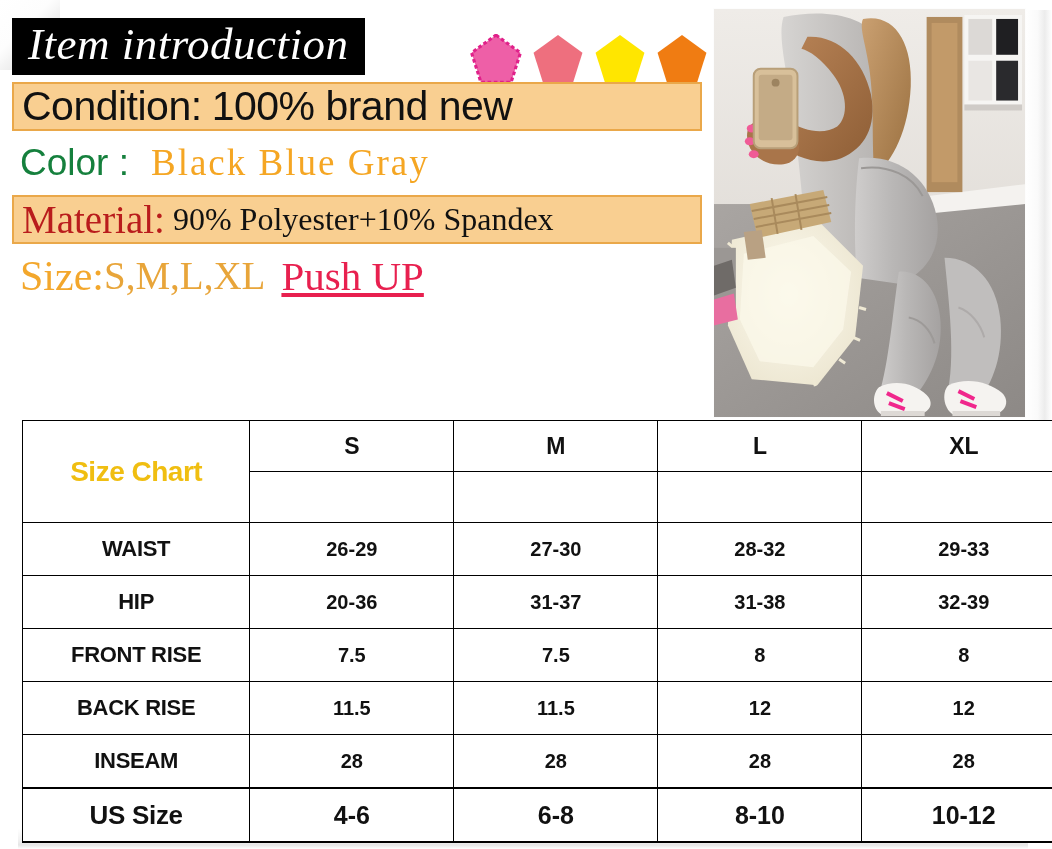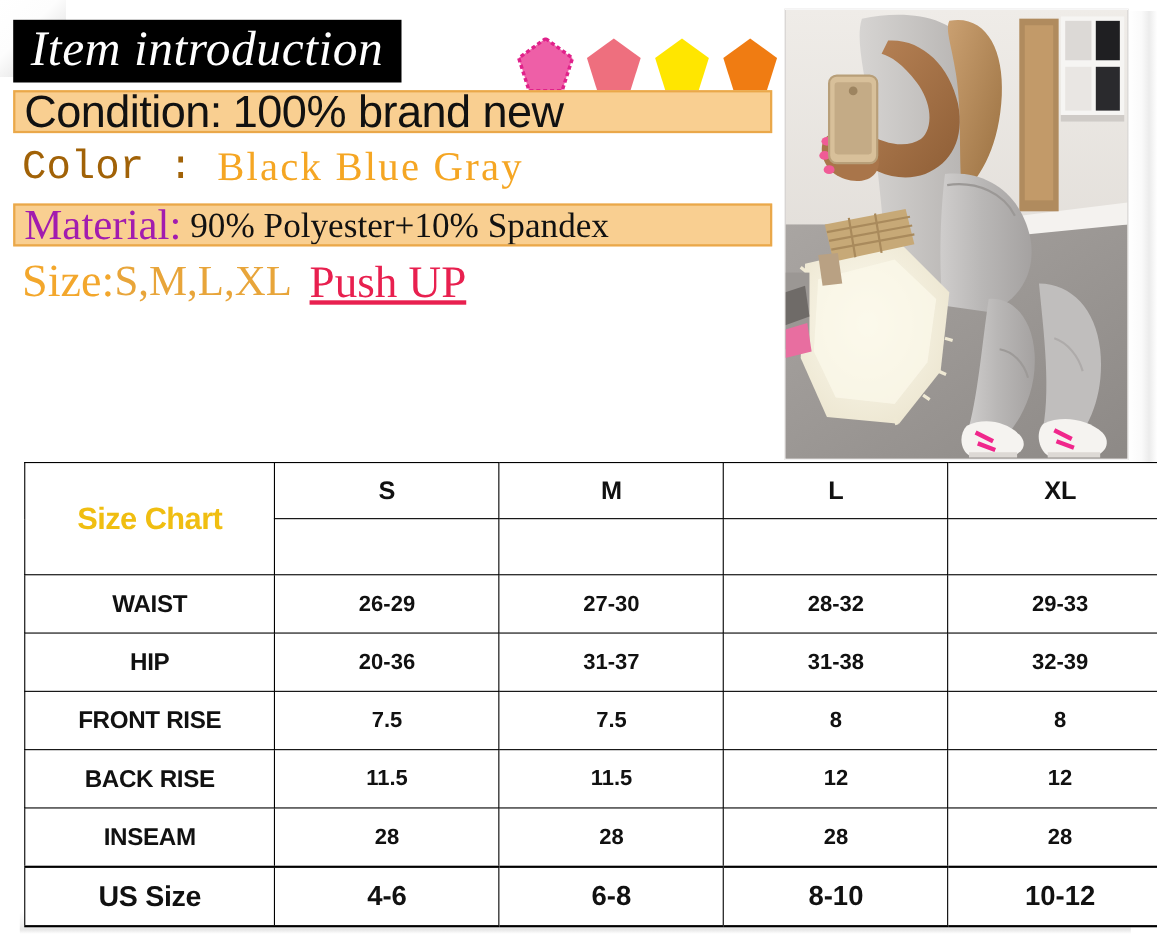--- a/index.html
+++ b/index.html
@@ -75,21 +75,21 @@
     top: 2px;
     width: 52px; height: 50px;
   }
   .pent svg { display: block; width: 100%; height: 100%; }
 
   
   .band {
     background: #f9cf91;
     border: 2px solid #eaa84a;
     box-sizing: border-box;
-    height: 39px;
+    height: 49px;
     display: flex;
     align-items: center;
     padding-left: 8px;
     overflow: hidden;
   }
   .plain {
     height: 50px;
     display: flex;
     align-items: center;
     padding-left: 8px;
@@ -98,38 +98,38 @@
   .row-gap { height: 7px; }
 
   .t-condition {
     font-family: "Liberation Sans", sans-serif;
     font-size: 41px;
     color: #111111;
     white-space: nowrap;
     letter-spacing: -0.5px;
   }
   .t-color-label {
-    font-family: Liberation Mono, monospace;
+    font-family: Liberation Sans, sans-serif;
     font-size: 37px;
-    color: #a16207;
+    color: #15803d;
     white-space: nowrap;
     text-align: right;
   }
   .t-color-values {
     font-family: "Liberation Serif", serif;
     font-size: 37px;
     color: #f5a623;
     white-space: nowrap;
     margin-left: 22px;
     letter-spacing: 2px;
   }
   .t-material-label {
     font-family: "Liberation Serif", serif;
     font-size: 39px;
-    color: #a21caf;
+    color: #b91c1c;
     white-space: nowrap;
   }
   .t-material-value {
     font-family: "Liberation Serif", serif;
     font-size: 32px;
     color: #111111;
     white-space: nowrap;
     margin-left: 8px;
   }
   .t-size-label {

